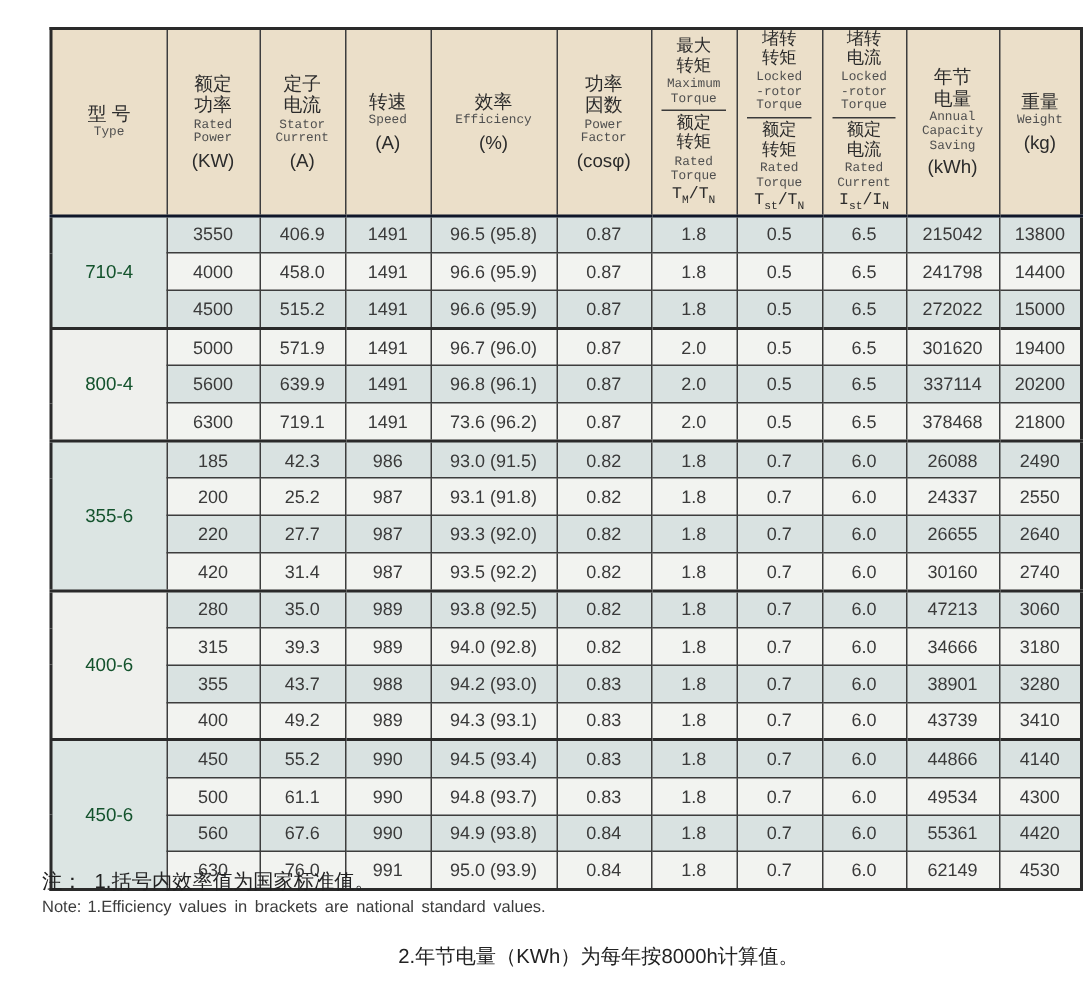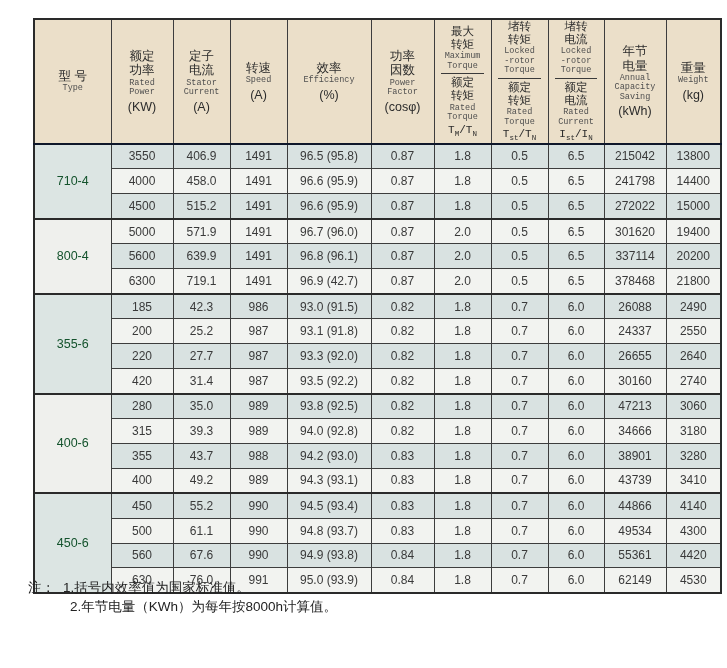--- a/index.html
+++ b/index.html
@@ -44,21 +44,21 @@
   td.type-cell.type-shaded{background:#dce5e3;}
   td.type-cell.type-light{background:#eff0ed;}
   tr.group-start td{border-top:2px solid #2a2a2a;}
 
   
   .notes{position:absolute;left:28px;top:579px;width:700px;}
   .note-zh{font-size:13.5px;color:#222;line-height:1.4;}
   .note-en{font-size:11px;color:#3c3c3c;line-height:1.35;word-spacing:2px;}
   .note-zh .lbl{margin-right:8px;}
   .note-en .lbl{margin-right:4px;}
-  .indent-zh{margin-left:42px;margin-top:0;}
+  .indent-zh{margin-left:42px;margin-top:16px;text-align:center;}
   .indent-en{margin-left:50px;}
 </style>
 </head>
 <body>
 
 <div class="page">
 
   <table class="spec">
     <colgroup>
       <col style="width:77px">
@@ -223,21 +223,21 @@
           <td class="data">2.0</td>
           <td class="data">0.5</td>
           <td class="data">6.5</td>
           <td class="data">337114</td>
           <td class="data">20200</td>
         </tr>
         <tr class="light">
           <td class="data">6300</td>
           <td class="data">719.1</td>
           <td class="data">1491</td>
-          <td class="data">96.9 (42.7)</td>
+          <td class="data">73.6 (96.2)</td>
           <td class="data">0.87</td>
           <td class="data">2.0</td>
           <td class="data">0.5</td>
           <td class="data">6.5</td>
           <td class="data">378468</td>
           <td class="data">21800</td>
         </tr>
         <tr class="shaded group-start">
           <td rowspan="4" class="type-cell type-shaded">355-6</td>
           <td class="data">185</td>
@@ -385,16 +385,19 @@
           <td class="data">62149</td>
           <td class="data">4530</td>
         </tr>
       </tbody>
   </table>
 
   <div class="notes">
     <div class="note-zh">
       <span class="lbl">注：</span><span>1.括号内效率值为国家标准值。</span>
     </div>
+    <div class="note-en">
+      <span class="lbl">Note:</span><span>1.Efficiency values in brackets are national standard values.</span>
+    </div>
     <div class="note-zh indent-zh">2.年节电量（KWh）为每年按8000h计算值。</div>
   </div>
 
 </div>
 
 </body></html>

